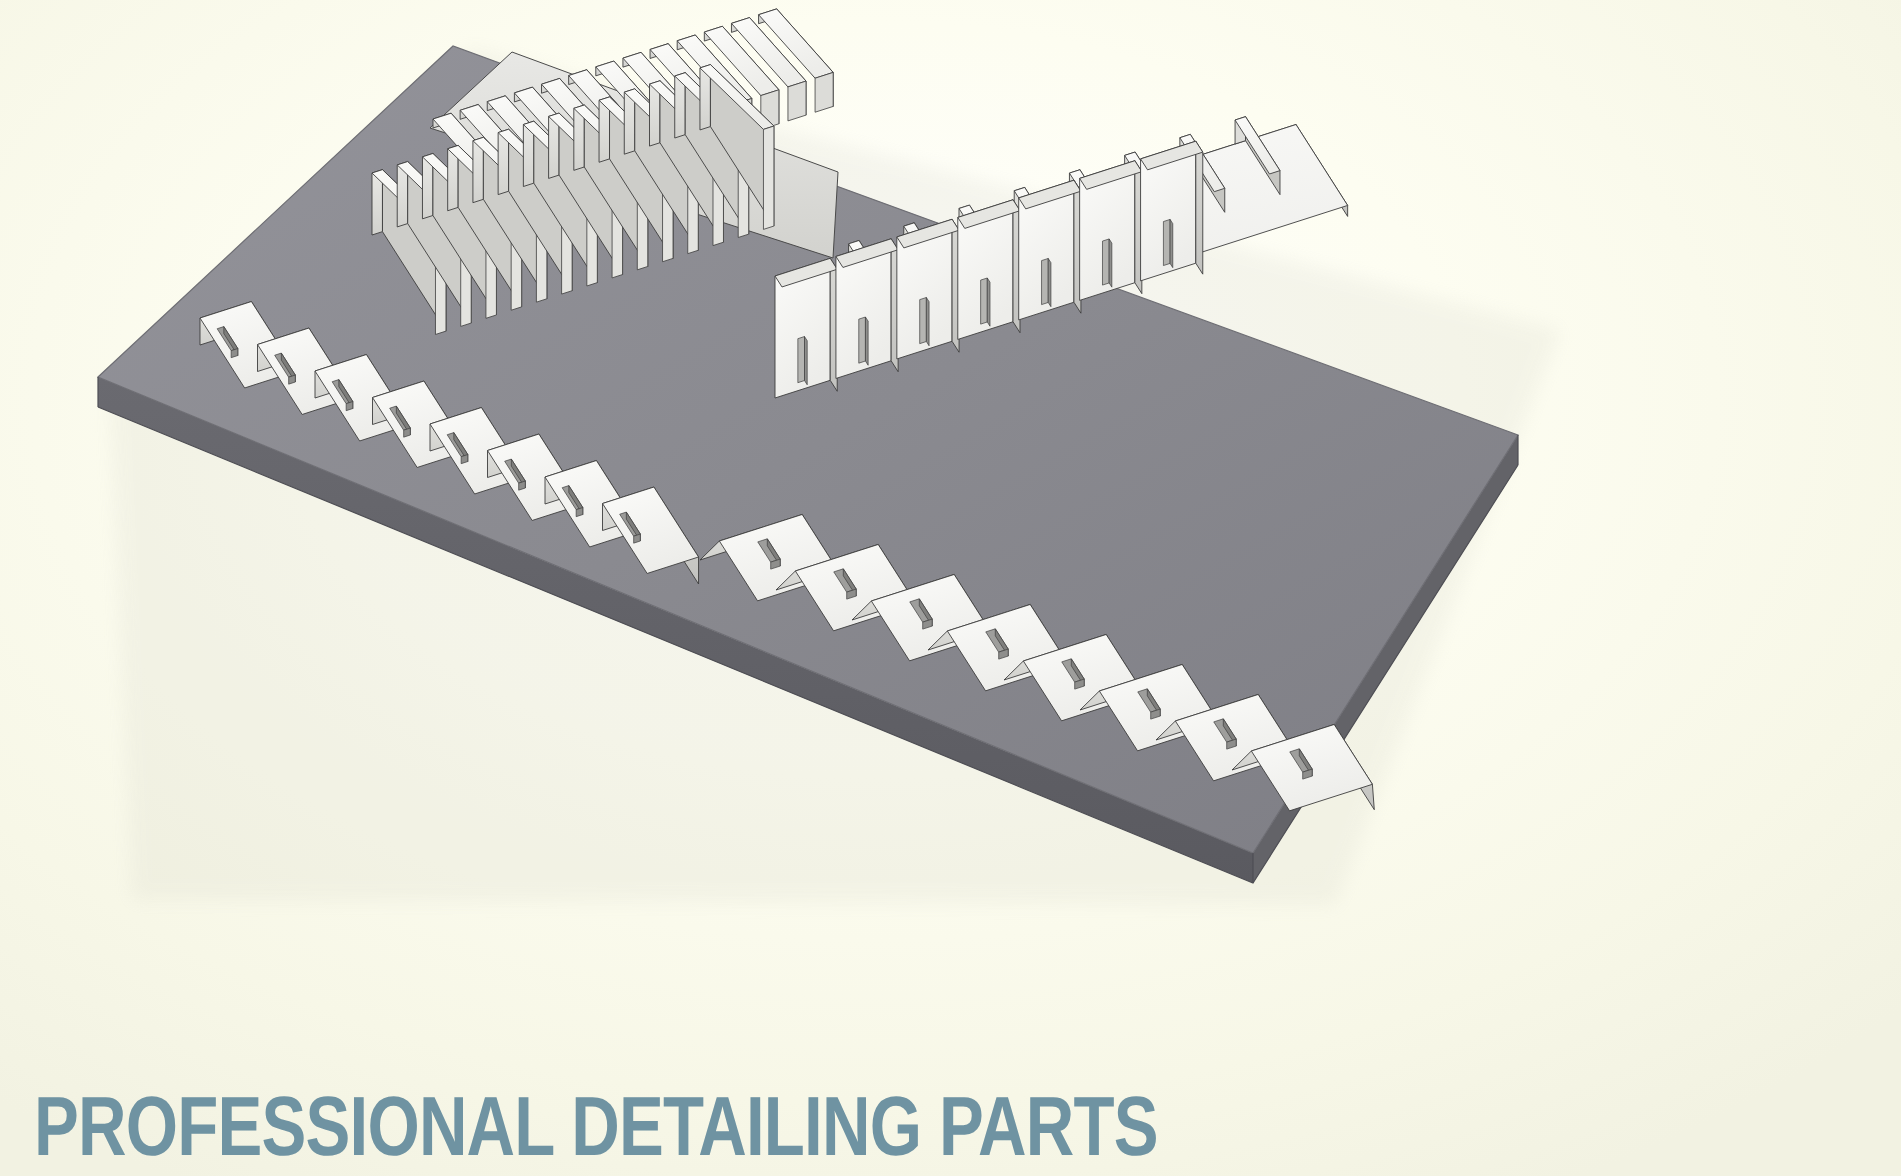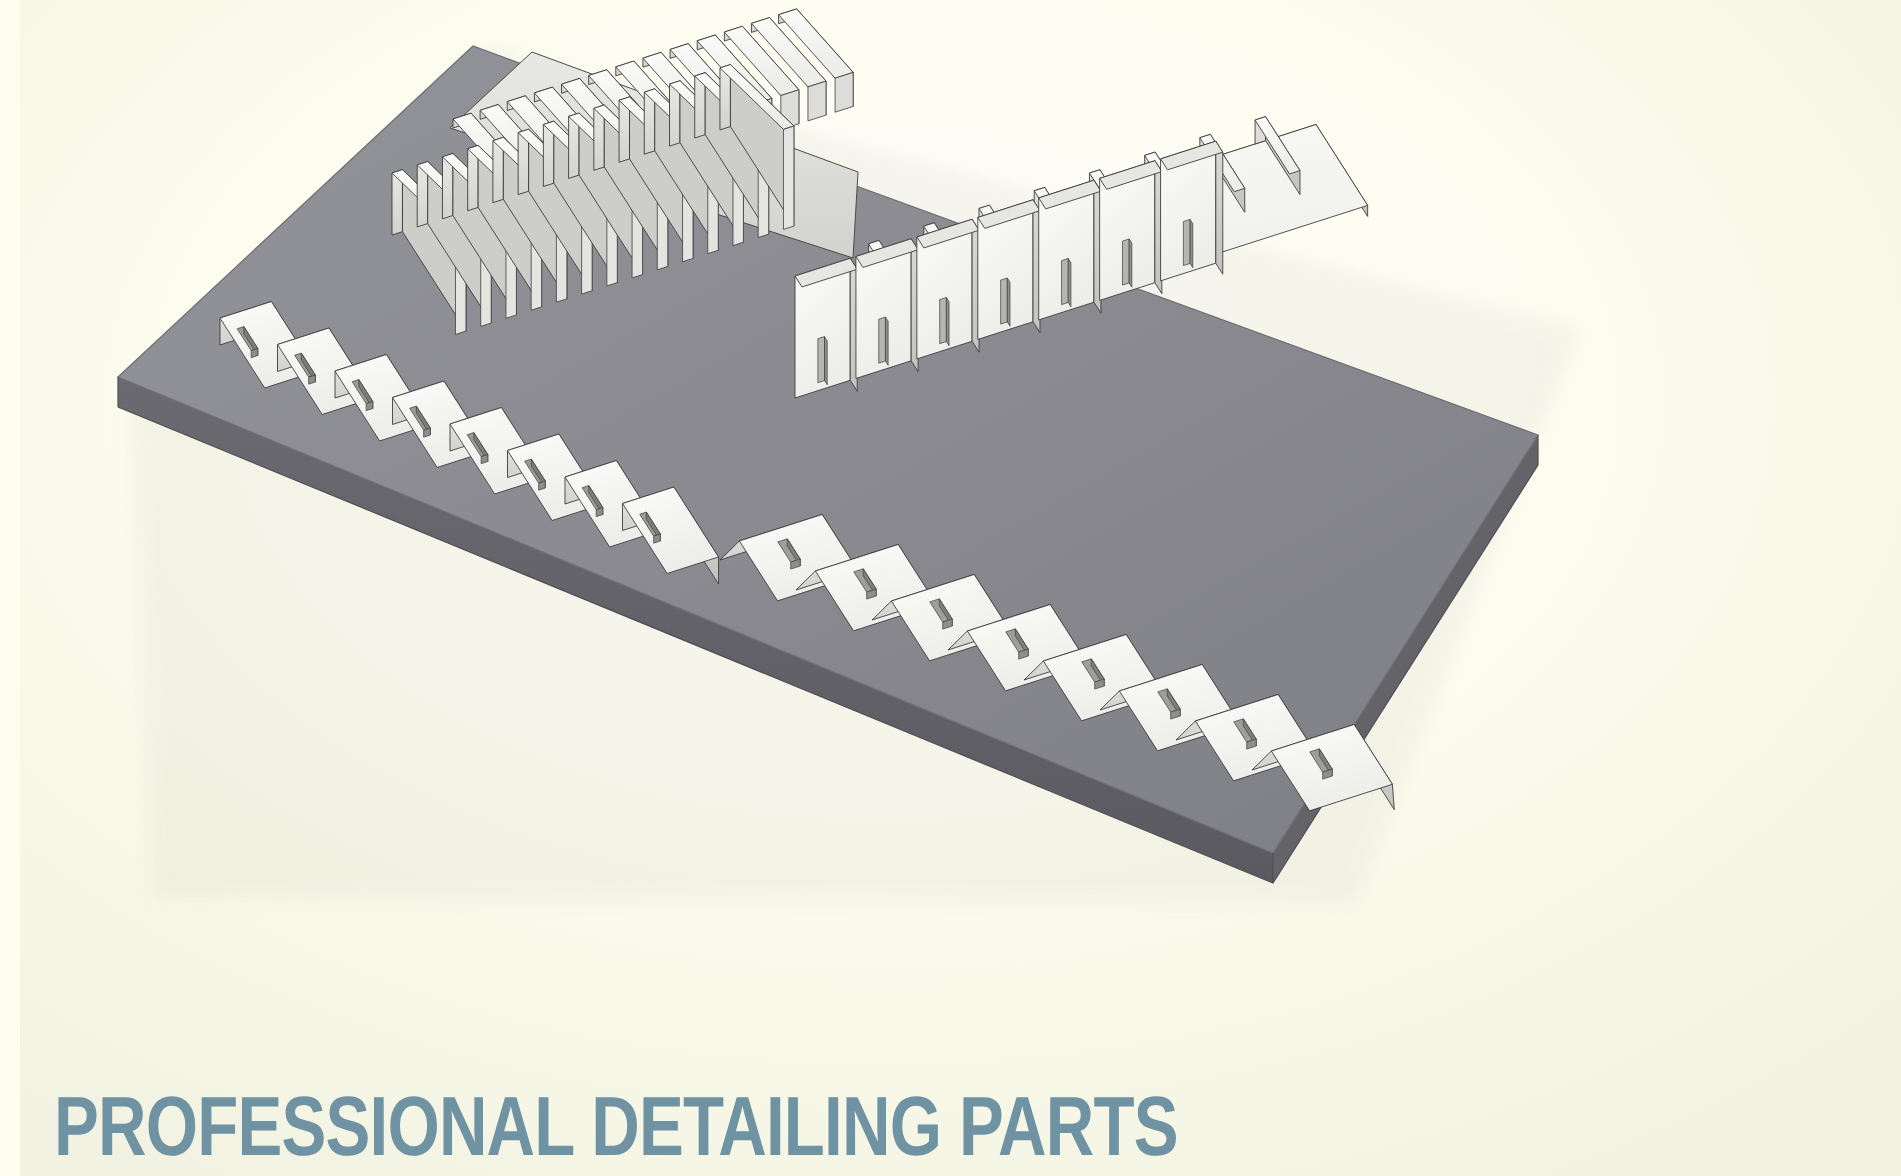--- a/index.html
+++ b/index.html
@@ -3,21 +3,21 @@
 <meta charset="utf-8">
 <title>APEX ES-ND23 Detailing Parts</title>
 <style>
   html,body{margin:0;padding:0;}
   body{
     width:1901px;height:1176px;overflow:hidden;
     background:#fdfdf0;
     font-family:"Liberation Sans", sans-serif;
     position:relative;
   }
-  #stage{position:absolute;inset:0;overflow:hidden;margin-left:20px;}
+  #stage{position:absolute;inset:0;overflow:hidden;}
 
   
   .backdrop{
     position:absolute;inset:0;
     background:
       radial-gradient(1400px 900px at 46% 34%, #ffffff 0%, #fdfdf1 42%, #f7f7e7 78%, #f2f2e2 100%);
   }
 
   
   .render{position:absolute;left:0;top:0;width:1901px;height:1176px;}

